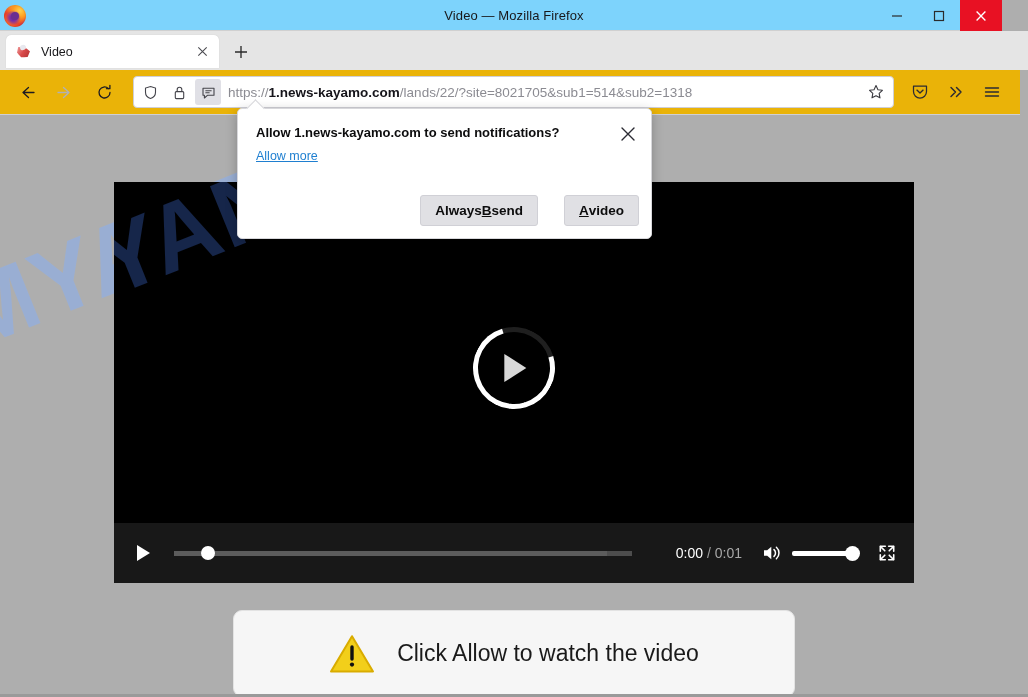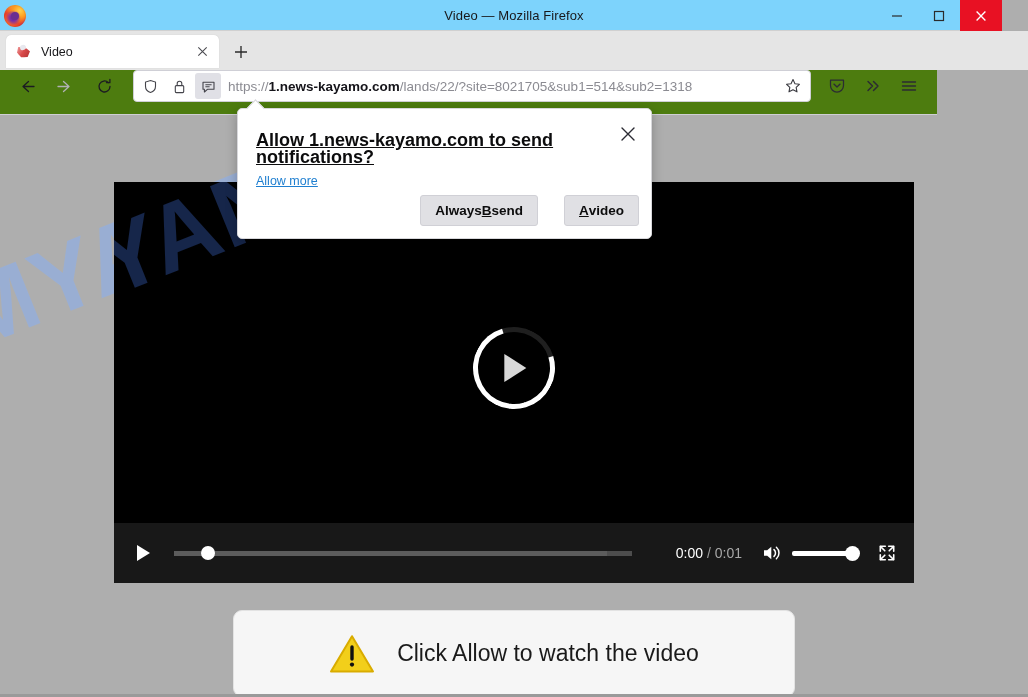--- a/index.html
+++ b/index.html
@@ -87,23 +87,23 @@
     color: #4b4b51; border-radius: 3px;
   }
   .newtab {
     width: 30px; height: 30px; margin-left: 7px; margin-bottom: 3px;
     display: flex; align-items: center; justify-content: center;
     color: #2b2b2b; border-radius: 4px;
   }
 
   
   .navbar {
-    position: absolute; top: 70px; left: 0; width: 937px; height: 45px;
-    background: #4d7c0f;
-    display: flex; 
+    position: absolute; top: 70px; left: 0; width: 1020px; height: 45px;
+    background: #eab308;
+    display: flex; align-items: center;
     border-bottom: 1px solid #cfcfd4;
   }
   .navbtn {
     width: 34px; height: 32px; margin-left: 5px;
     display: flex; align-items: center; justify-content: center;
     border-radius: 4px; color: #1c1b22;
   }
   .navbtn.back { margin-left: 9px; }
   .navbtn.disabled { color: #b1b1b5; }
 
@@ -291,24 +291,23 @@
   }
   .popup-arrow {
     position: absolute; left: 11px; top: -7px;
     width: 13px; height: 13px;
     background: #ffffff;
     border-left: 1px solid #d7d7db;
     border-top: 1px solid #d7d7db;
     transform: rotate(45deg);
   }
   .popup-head {
-    padding: 23px 52px 0 18px;
-    font-size: 18px; font-weight: 700; color: #0c0c0d;
+    padding: 15px 52px 0 18px;
+    font-size: 13px; font-weight: 700; color: #0c0c0d;
     line-height: 17px;
-    text-decoration: underline;
   }
   .popup-close {
     position: absolute; right: 10px; top: 12px;
     width: 26px; height: 26px; border-radius: 3px;
     display: flex; align-items: center; justify-content: center;
     color: #2b2b33;
   }
   .popup-link {
     display: inline-block; margin: 8px 0 0 18px;
     font-size: 12.5px; color: #1f7fd0;

